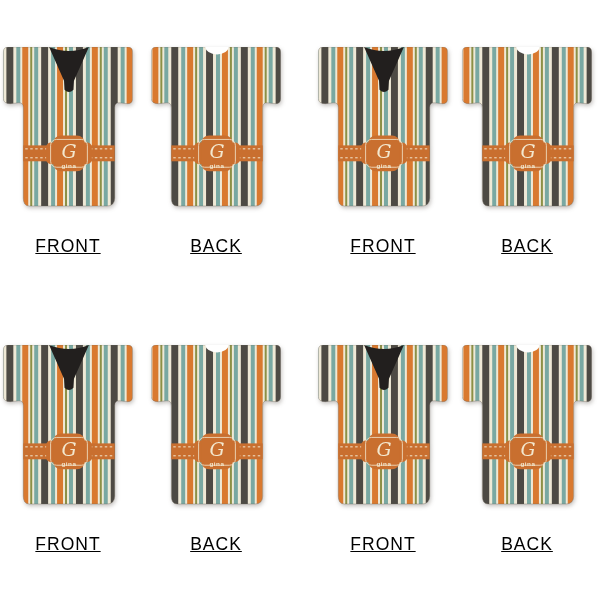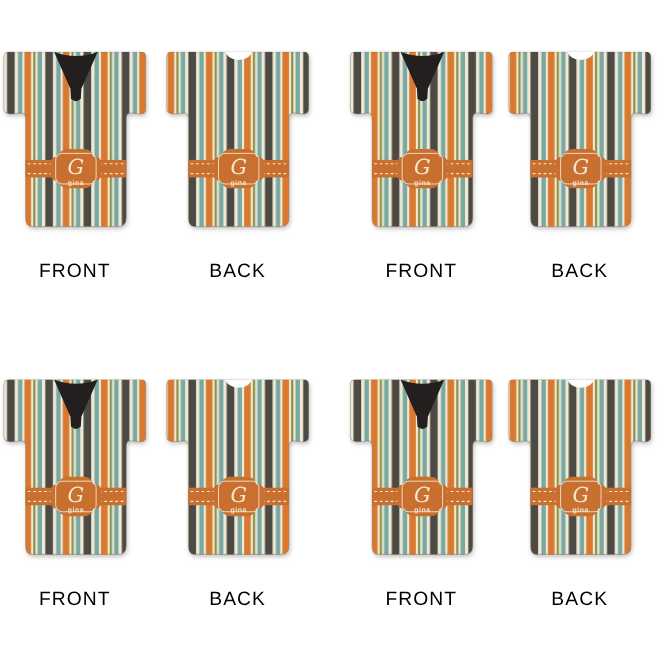--- a/index.html
+++ b/index.html
@@ -35,20 +35,21 @@
   .card.front .silhouette{fill:url(#stripesA);}
   .card.back  .silhouette{fill:url(#stripesB);}
   .view-label{
     margin-top:29px;
     font-size:17.5px;
     line-height:20px;
     letter-spacing:1px;
     color:#000;
     text-align:center;
     width:100%;
+    text-decoration:underline;
   }
   .mono-g{
     font-family:"DejaVu Serif", serif;
     font-style:italic;
     font-size:19px;
   }
   .mono-name{
     font-family:"Liberation Sans", sans-serif;
     font-weight:bold;
     font-size:6.3px;

